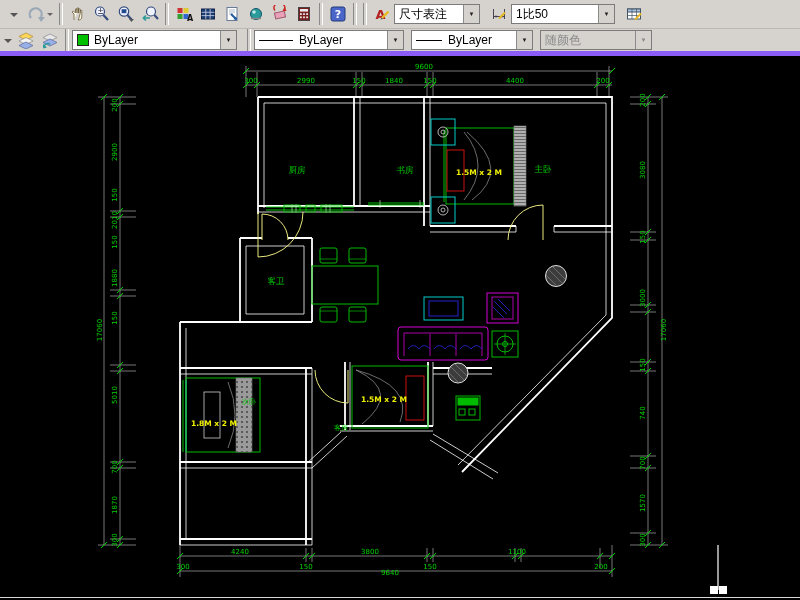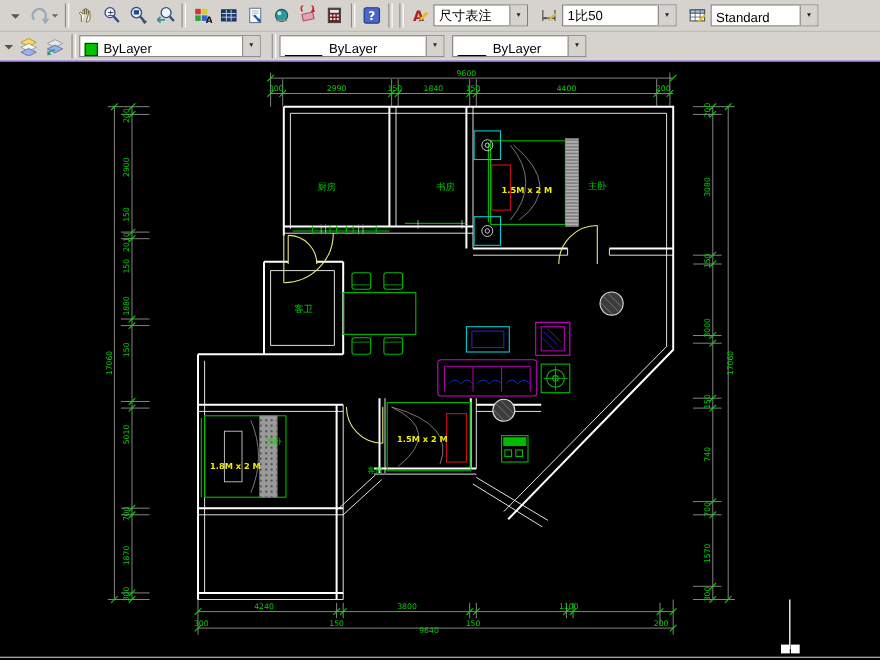--- a/index.html
+++ b/index.html
@@ -1,25 +1,25 @@
 <!DOCTYPE html>
 <html><head>
 <meta charset="utf-8">
 <style>
   html,body{margin:0;padding:0;}
   body{width:800px;height:600px;overflow:hidden;background:#000;font-family:"Liberation Sans",sans-serif;position:relative;}
   
   .toolbars{position:absolute;top:0;left:0;width:800px;z-index:5;}
   .trow{display:flex;align-items:center;background:#d6d3ce;box-sizing:border-box;padding-left:2px;}
   .trow1{height:29px;border-bottom:1px solid #bdb9b2;}
-  .trow2{height:27px;border-bottom:1px solid #8b5cf6;}
+  .trow2{height:27px;border-bottom:5px solid #8b5cf6;}
   .btn{width:24px;height:23px;display:flex;align-items:center;justify-content:center;flex:0 0 auto;}
   .btn svg{display:block;}
   .sep{width:2px;height:22px;border-left:1px solid #8a8a8a;border-right:1px solid #fff;margin:0 3px;flex:0 0 auto;}
-  .combo{height:20px;background:#fff;border:1px solid #7b7b7b;box-sizing:border-box;display:flex;align-items:flex-end;font-size:12px;color:#000;padding-left:4px;flex:0 0 auto;}
+  .combo{height:20px;background:#fff;border:1px solid #7b7b7b;box-sizing:border-box;display:flex;align-items:center;font-size:12px;color:#000;padding-left:4px;flex:0 0 auto;}
   .combo .label{white-space:nowrap;overflow:hidden;}
   .caret-btn{margin-left:auto;width:15px;height:18px;background:#d6d3ce;border-left:1px solid #8a8a8a;display:flex;align-items:center;justify-content:center;flex:0 0 auto;}
   .caret-btn::after{content:"▼";font-size:6px;color:#222;}
   .combo.disabled{background:#d6d3ce;color:#8a8a8a;}
   .combo.disabled .caret-btn::after{color:#8a8a8a;}
   .swatch{width:10px;height:10px;background:#00c000;border:1px solid #222;margin-right:5px;flex:0 0 auto;}
   .lineswatch{width:34px;height:0;border-top:1px solid #000;margin-right:6px;flex:0 0 auto;}
   .gap{width:7px;flex:0 0 auto;}
   
   #cad{position:absolute;top:0;left:0;z-index:1;}
@@ -194,24 +194,20 @@
     <div class="btn">
       <span>
           <svg width="18" height="18">
         <rect x="2.5" y="4" width="13" height="10" fill="#fff" stroke="#456"></rect>
         <rect x="2.5" y="4" width="13" height="3" fill="#a8c4e0" stroke="#456"></rect>
         <path d="M2.5,10.5 H15.5 M7,4 V14 M11.5,4 V14" stroke="#456" stroke-width="0.7"></path>
         <line x1="10" y1="14.5" x2="16" y2="8.5" stroke="#e8b820" stroke-width="2"></line>
       </svg>
         </span>
     </div>
-    <div class="combo" style="width:98px">
-      <span class="label">Standard</span>
-      <span class="caret-btn"></span>
-    </div>
   </div>
 
   <div class="trow trow2">
     <div class="btn" style="width:12px">
       <span>
           <svg width="10" height="18">
             <polygon points="1,8 9,8 5,12" fill="#555"></polygon>
           </svg>
         </span>
     </div>
@@ -247,20 +243,24 @@
       <span class="label">ByLayer</span>
       <span class="caret-btn"></span>
     </div>
     <div class="gap"></div>
     <div class="combo" style="width:122px">
       <span class="lineswatch" style="width:26px"></span>
       <span class="label">ByLayer</span>
       <span class="caret-btn"></span>
     </div>
     <div class="gap"></div>
+    <div class="combo disabled" style="width:112px">
+      <span class="label">随颜色</span>
+      <span class="caret-btn"></span>
+    </div>
   </div>
 </div>
 
 <svg id="cad" width="800" height="600" viewBox="0 0 800 600">
   <defs>
     <pattern id="hatchH" width="4" height="3" patternUnits="userSpaceOnUse">
       <rect width="4" height="3" fill="#b0b0b0"></rect>
         <path d="M0,1.5 H4" stroke="#555" stroke-width="0.8"></path>
     </pattern>
     <pattern id="dots" width="5" height="5" patternUnits="userSpaceOnUse">

